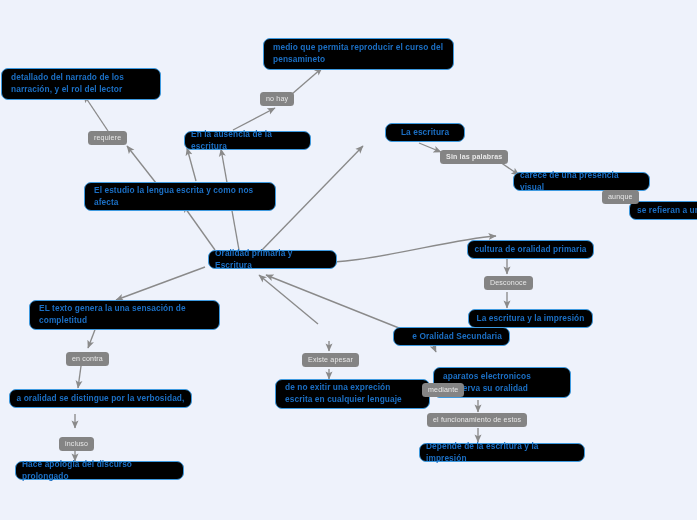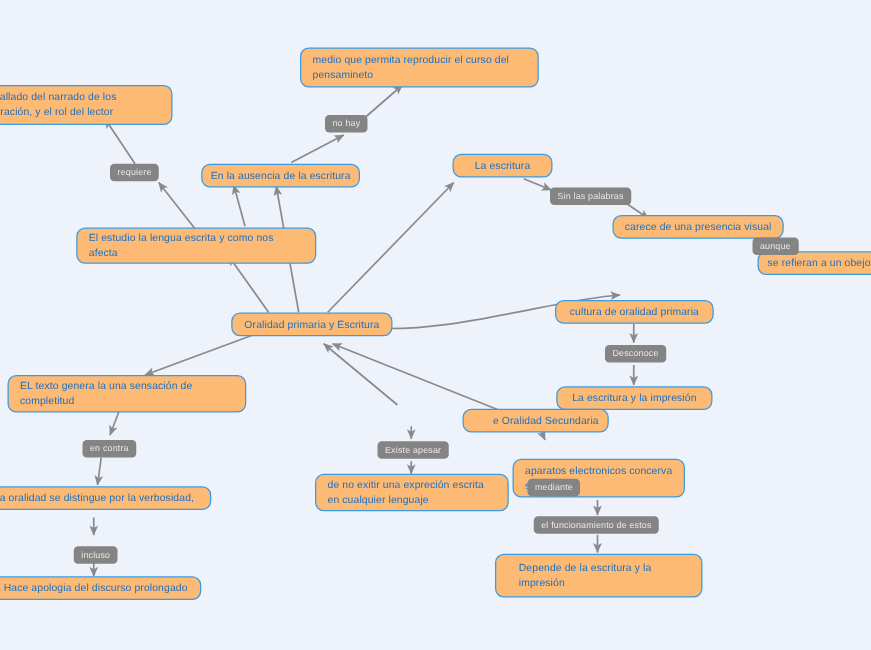--- a/index.html
+++ b/index.html
@@ -25,33 +25,34 @@
     position: absolute;
     left: 0; top: 0;
     width: 697px;
     height: 520px;
     z-index: 1;
     pointer-events: none;
   }
   .node {
     position: absolute;
     box-sizing: border-box;
-    background: #fdba74;
+    background: #000000;
     border: 1.6px solid #3d9ae0;
     border-radius: 7px;
     color: #1b6fc4;
     font-size: 8.3px;
-    font-weight: normal;
+    font-weight: bold;
     line-height: 1.42;
     letter-spacing: 0.1px;
     padding: 5px 9px;
     z-index: 3;
     white-space: pre-line;
     display: flex;
     align-items: center;
+    margin-left: 23px;
   }
   .lbl {
     position: absolute;
     box-sizing: border-box;
     background: #848484;
     color: #e8e8e8;
     border-radius: 3.5px;
     font-size: 7.1px;
     font-weight: normal;
     letter-spacing: 0.15px;
@@ -157,28 +158,28 @@
   <div class="node" style="left:-14px; top:389px; width:183px; height:19px;
               justify-content:center; padding:3px 6px;">a oralidad se distingue por la verbosidad,</div>
 
   <div class="node" style="left:252px; top:379px; width:155px; height:30px;">de no exitir una expreción escrita en cualquier lenguaje</div>
 
   <div class="node" style="left:410px; top:367px; width:138px; height:31px;">aparatos electronicos concerva su oralidad</div>
 
   <div class="node" style="left:-8px; top:461px; width:169px; height:19px;
               justify-content:center; padding:3px 6px;">Hace apologia del discurso prolongado</div>
 
-  <div class="node" style="left:396px; top:443px; width:166px; height:35px;
-              justify-content:center; padding:3px 18px;">Depende de la escritura y la impresión</div>
+  <div class="node" style="left:396px; top:443px; width:166px; height:19px;
+              justify-content:center; padding:3px 6px;">Depende de la escritura y la impresión</div>
 
   <div class="lbl" style="left:260px; top:92px;">no hay</div>
 
   <div class="lbl" style="left:88px; top:131px;">requiere</div>
 
-  <div class="lbl" style="left:440px; top:150px;">Sin las palabras</div>
+  <div class="lbl" style="left:440px; top:150px;font-weight:bold;">Sin las palabras</div>
 
   <div class="lbl" style="left:602px; top:190px;">aunque</div>
 
   <div class="lbl" style="left:484px; top:276px;">Desconoce</div>
 
   <div class="lbl" style="left:66px; top:352px;">en contra</div>
 
   <div class="lbl" style="left:302px; top:353px;">Existe apesar</div>
 
   <div class="lbl" style="left:422px; top:352px;margin-top:31px;">mediante</div>

